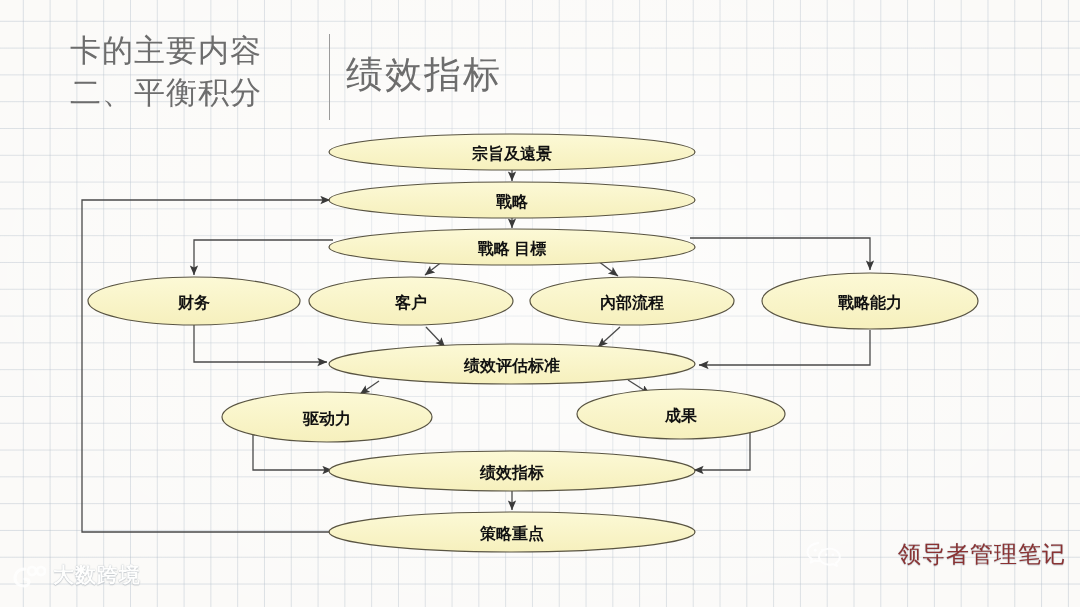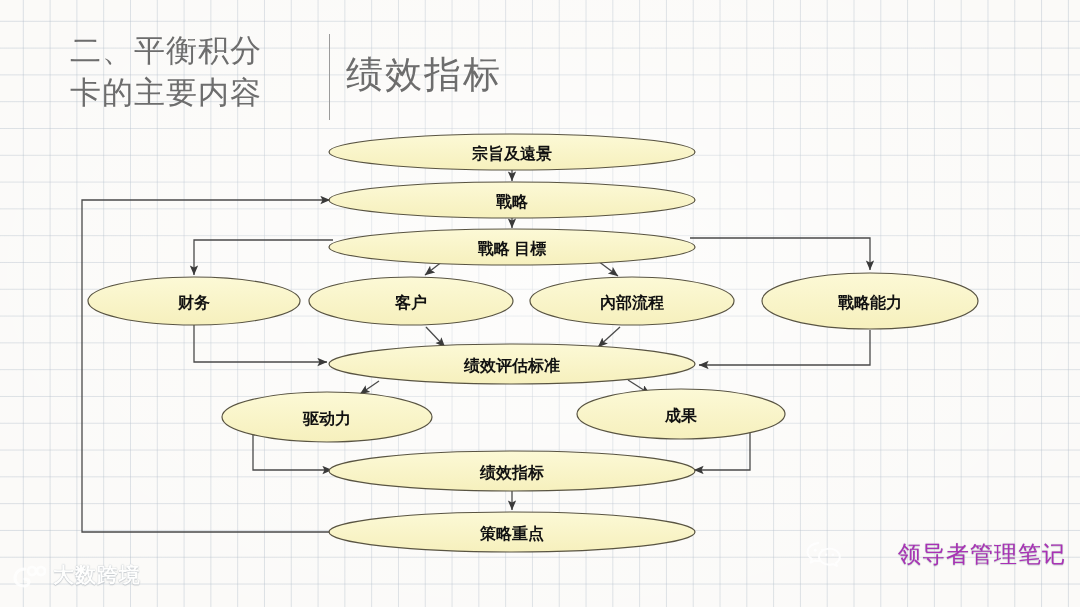--- a/index.html
+++ b/index.html
@@ -62,36 +62,36 @@
     text-shadow:0 0 1px rgba(140,150,160,.85),0 1px 1px rgba(150,158,168,.5);
     letter-spacing:1px;
   }
   #wm-right{
     position:absolute;right:14px;top:539px;
     display:flex;align-items:center;gap:9px;
     opacity:.9;
   }
   #wm-right .wm-text{
     font-family:Liberation Serif, serif;
-    font-size:23px;color:#a21caf;
+    font-size:23px;color:#7f1d1d;
     text-shadow:0 0 1px rgba(150,158,168,.9),0 1px 1px rgba(150,158,168,.45);
     letter-spacing:1px;
     margin-left:47px;
   }
 </style>
 </head>
 <body>
 
 <div id="slide"></div>
 <div id="vignette"></div>
 
 <div id="title-block">
   <div id="title-left">
+    <div>卡的主要内容</div>
     <div>二、平衡积分</div>
-    <div>卡的主要内容</div>
   </div>
   <div id="title-divider"></div>
   <div id="title-right">绩效指标</div>
 </div>
 
 <svg id="diagram" viewBox="0 0 1080 607" xmlns="http://www.w3.org/2000/svg">
   <defs>
     <marker id="arw" markerWidth="9" markerHeight="9" refX="7.4" refY="3.2" orient="auto" markerUnits="strokeWidth">
       <path d="M0,0 L7.6,3.2 L0,6.4 L1.6,3.2 z" fill="#3a3a3a"></path>
     </marker>

